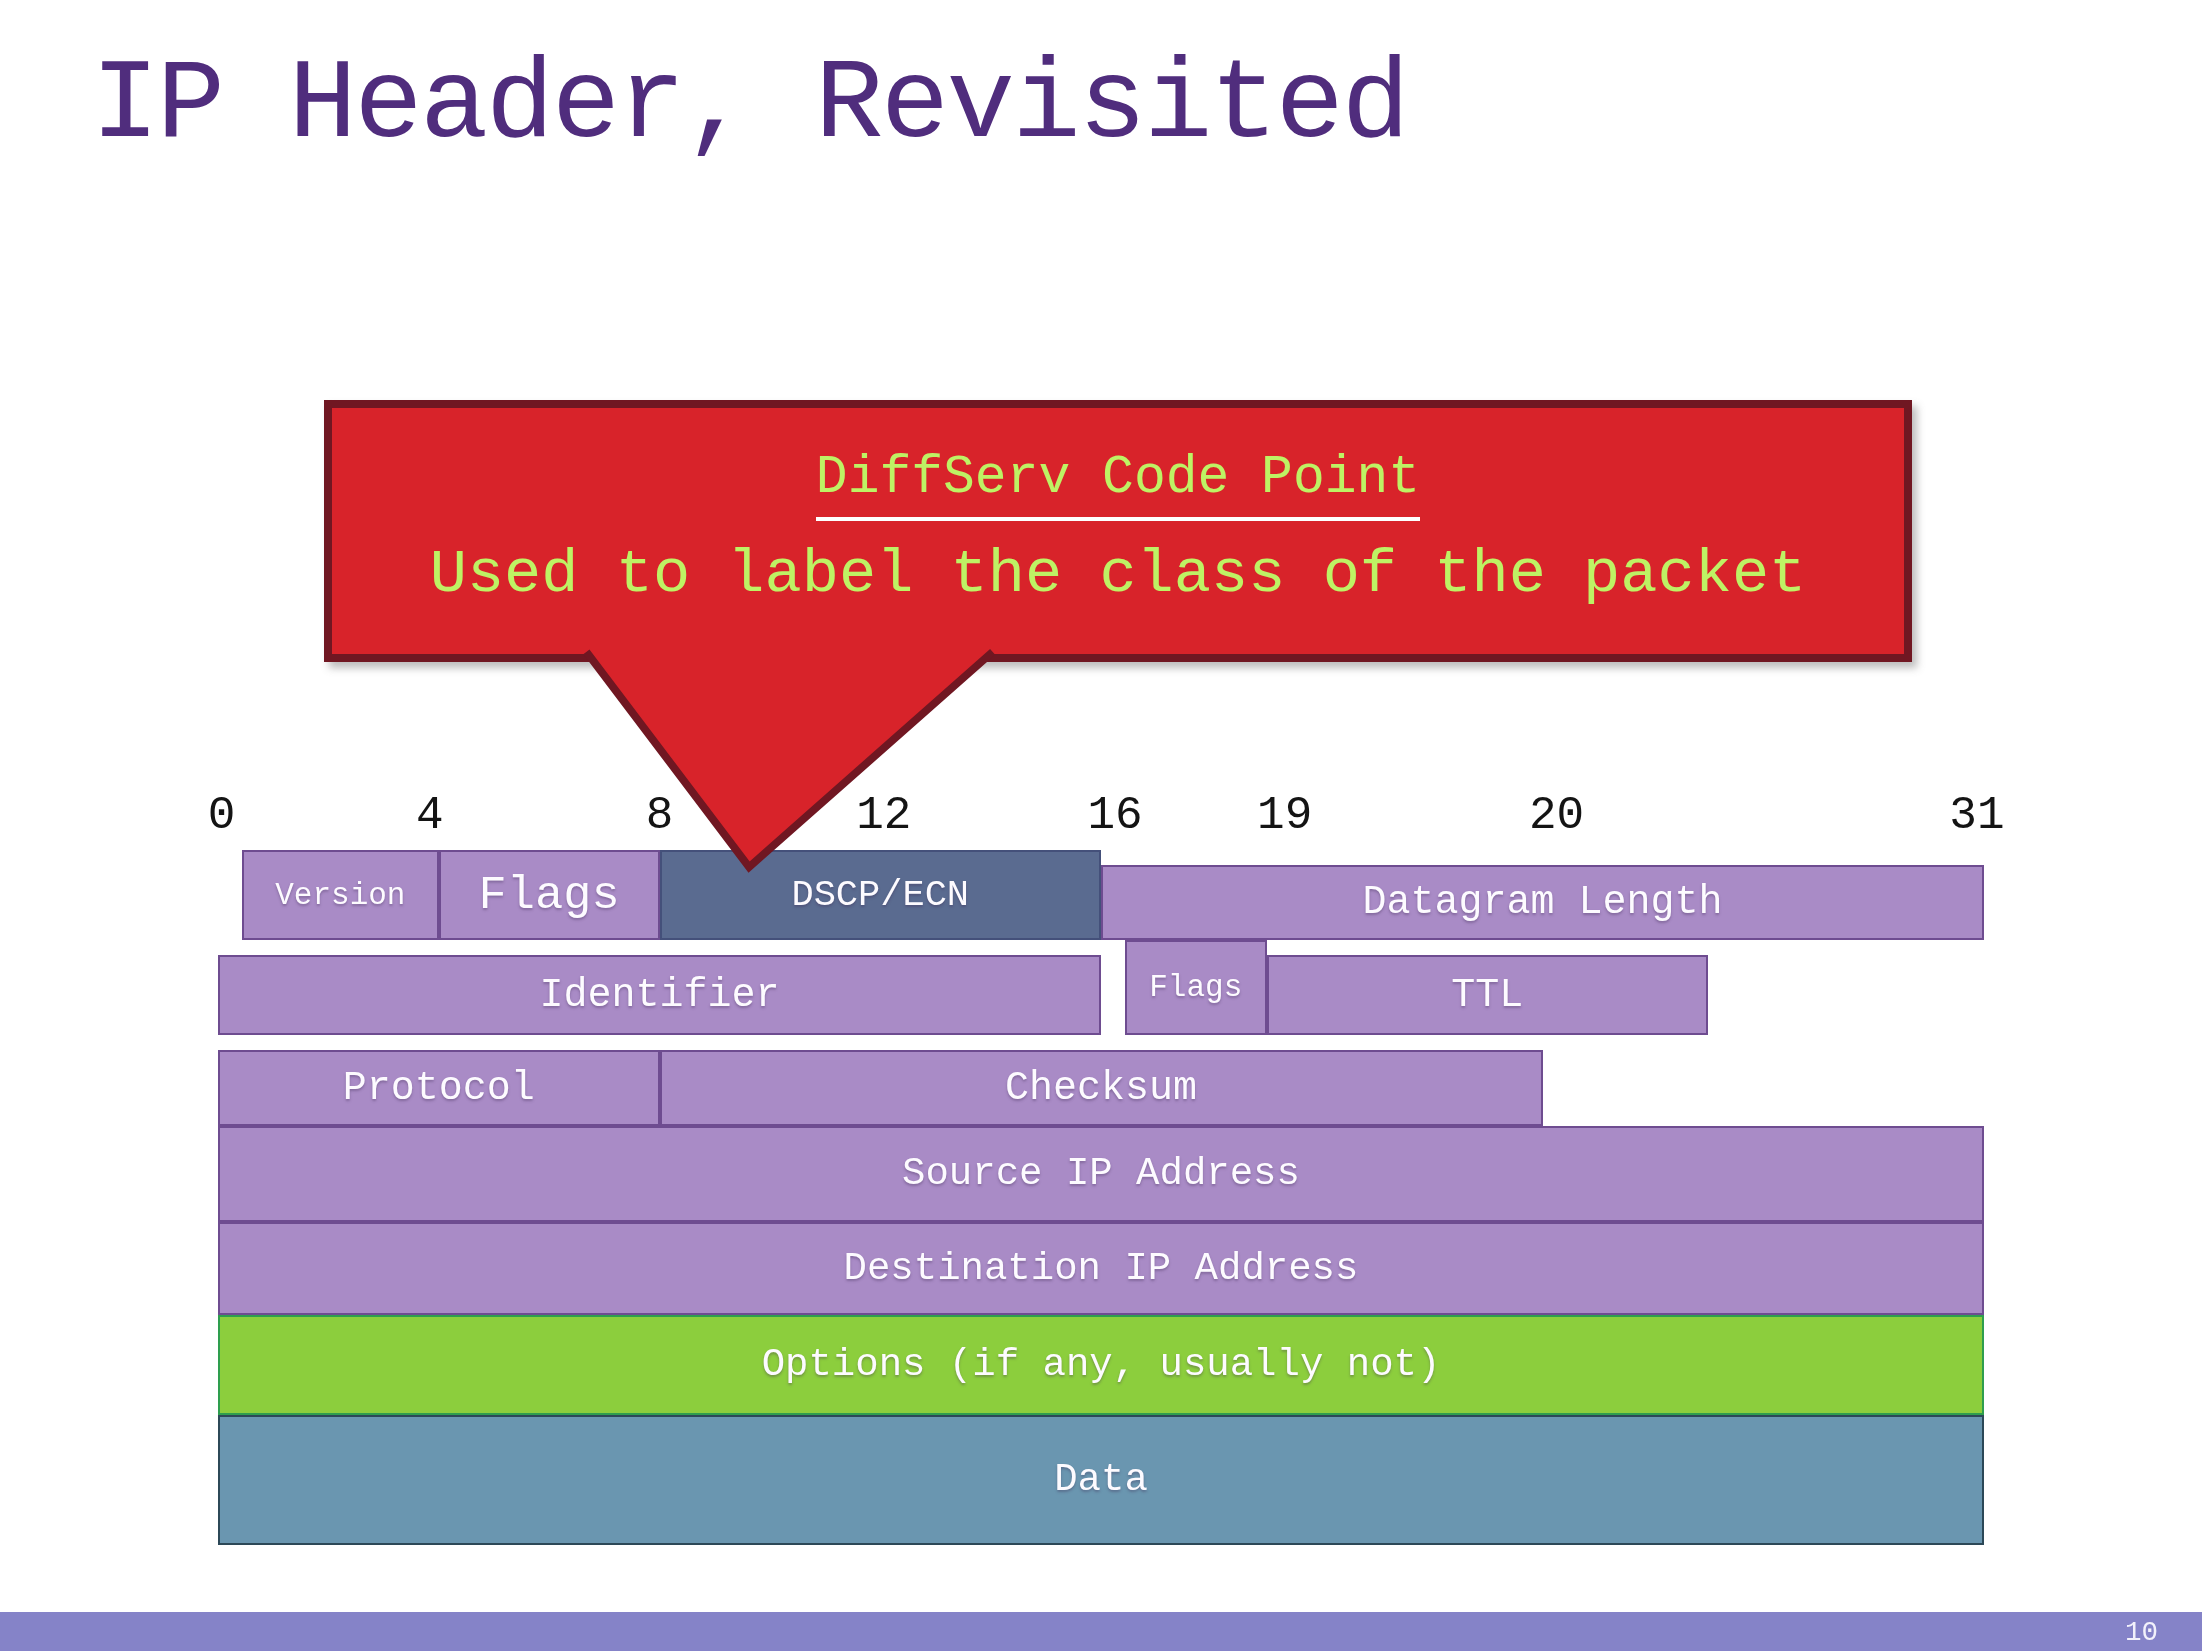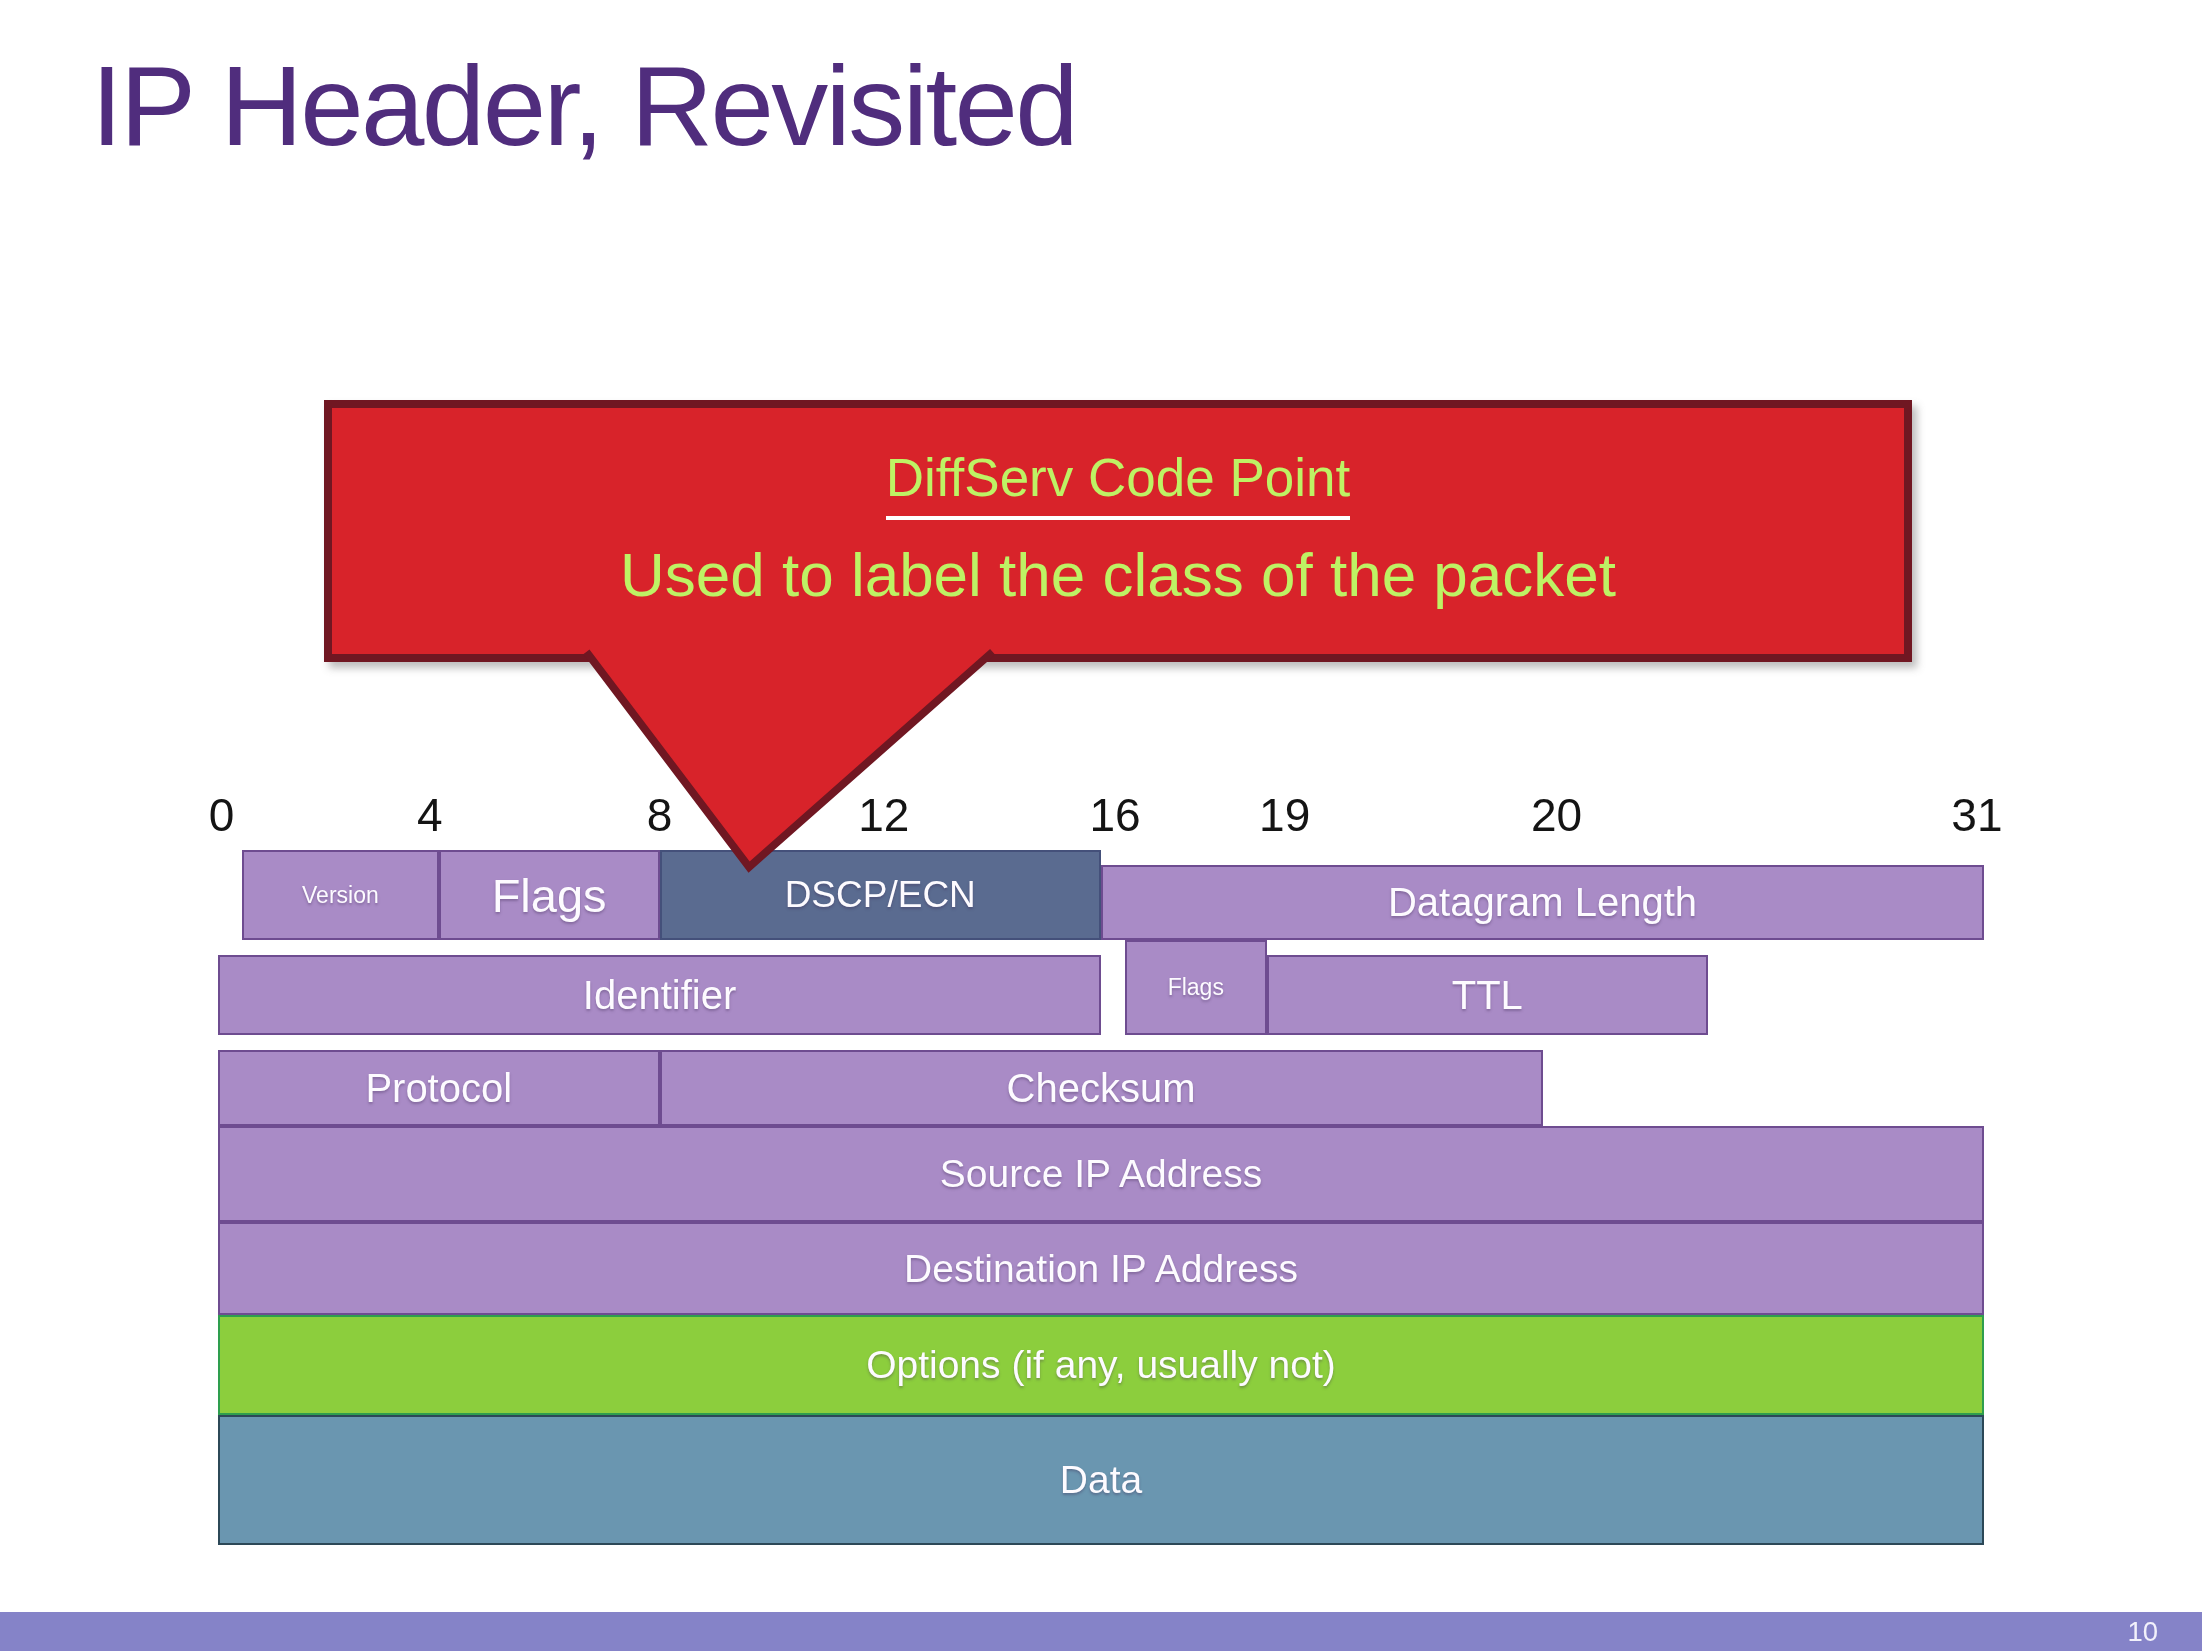--- a/index.html
+++ b/index.html
@@ -2,21 +2,21 @@
 <html style="font-size:13.8px"><head>
 <meta charset="utf-8">
 <style>
   html, body { margin: 0; padding: 0; background: #ffffff; }
   .slide {
     position: relative;
     width: 2203px;
     height: 1652px;
     background: #ffffff;
     overflow: hidden;
-    font-family: Liberation Sans, sans-serif;
+    font-family: Liberation Mono, monospace;
   }
 
   
   .title {
     position: absolute;
     left: 91px;
     top: 38px;
     margin: 0;
     font-size: 114px;
     font-weight: 400;
@@ -109,21 +109,21 @@
   .cell.green  { background: #8cce3d; border: 2.6px solid #2e9e4e; }
   .cell.blue   { background: #6a96b0; border: 2.6px solid #2c4857; }
 
   .span4  { grid-column: span 4; }
   .span3  { grid-column: span 3; }
   .span8  { grid-column: span 8; text-align: center; }
   .span13 { grid-column: span 13; }
   .span16 { grid-column: span 16; }
   .span32 { grid-column: span 32; }
 
-  .fs-36 { font-size: 23px; margin-left: 24px; }
+  .fs-36 { font-size: 31px; margin-left: 24px; }
   .fs-43 { font-size: 37px; }
   .fs-45 { font-size: 39px; }
   .fs-47 { font-size: 40px; margin-top: 15px; }
   .fs-55 { font-size: 47px; }
 
   
   .bottom-bar {
     position: absolute;
     left: 0;
     bottom: 0;

